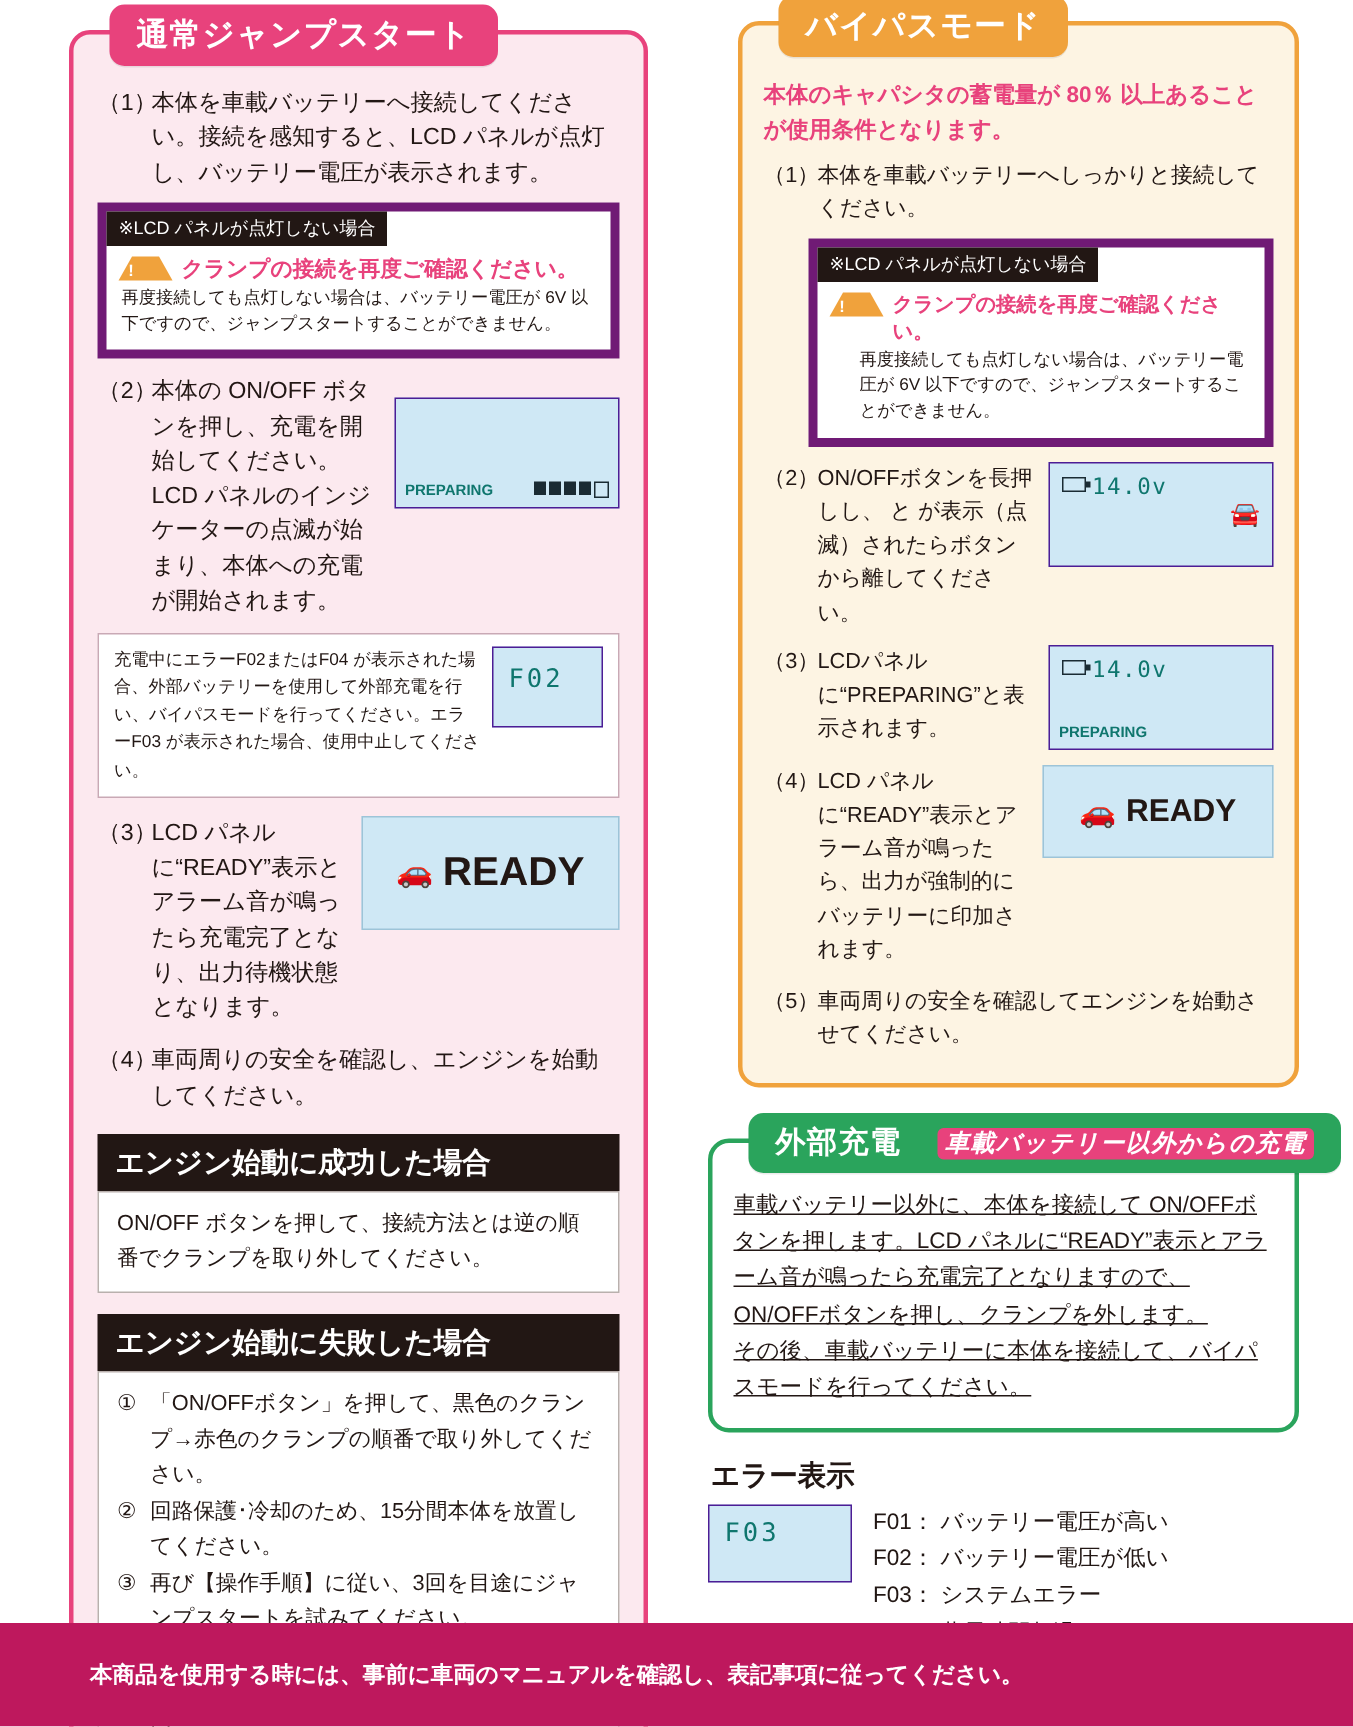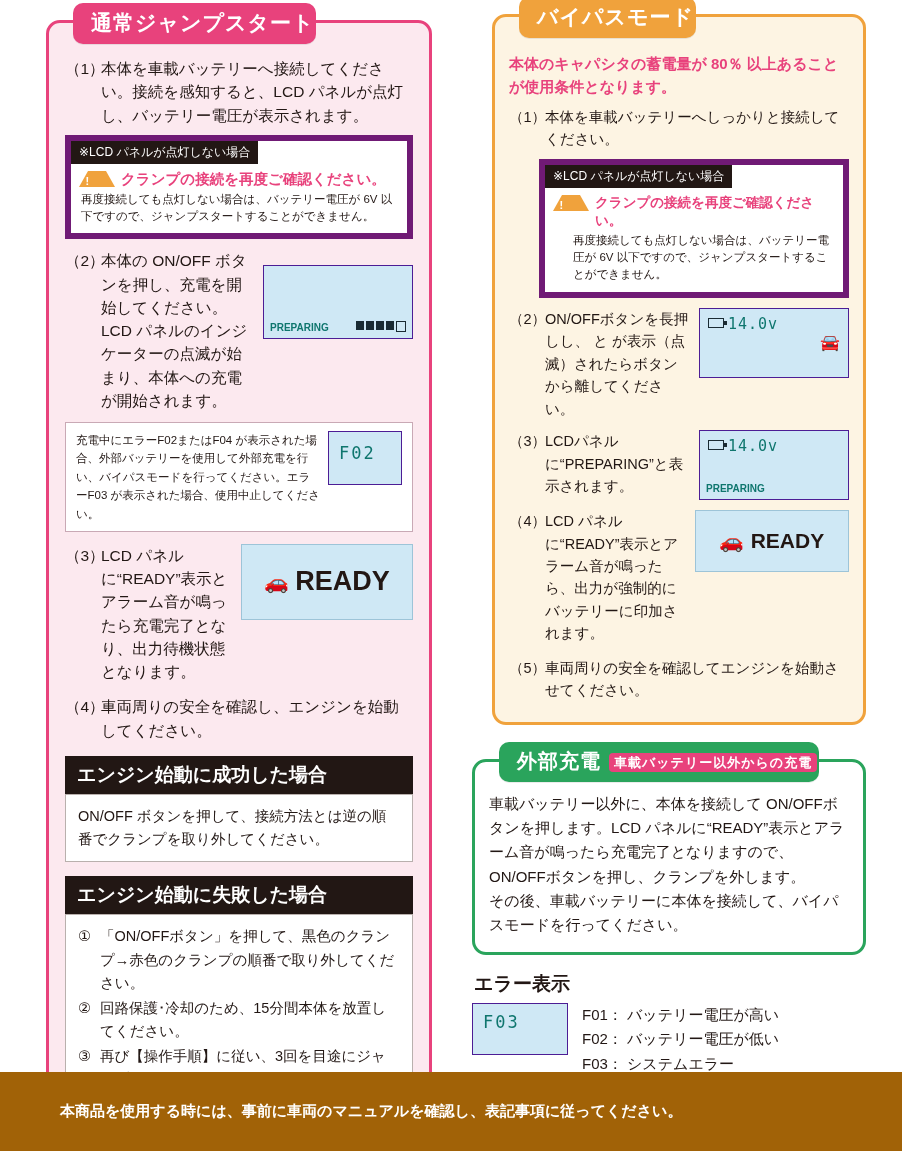--- a/index.html
+++ b/index.html
@@ -19,29 +19,29 @@
 
   
   .panel{position:relative;border-radius:14px;box-sizing:border-box;}
   .panel-pink{border:3px solid #e8427c;background:#fce9ef;padding:34px 16px 16px 16px;}
   .panel-orange{border:3px solid #f0a23c;background:#fdf4e3;padding:34px 14px 14px 14px;margin-left:20px;}
   .panel-green{border:3px solid #2aa45c;background:#ffffff;padding:30px 14px 14px 14px;}
 
   .tab{
     position:absolute;top:-20px;left:24px;
     border-radius:10px;
-    padding:6px 2px 7px 18px;
+    padding:6px 18px 7px 18px;
     color:#fff;font-weight:bold;font-size:21px;letter-spacing:1px;
     white-space:nowrap;
     box-shadow:0 1px 0 rgba(0,0,0,.08);
   }
   .tab-pink{background:#e8427c;}
   .tab-orange{background:#f0a23c;}
   .tab-green{background:#2aa45c;font-size:20px;}
-  .tab-green .sub{font-size:13px;font-weight:bold;color:#fff;margin-left:8px;background:#e8427c;padding:2px 5px;border-radius:4px;vertical-align:middle;}
+  .tab-green .sub{font-size:16px;font-weight:bold;color:#fff;margin-left:24px;background:#e8427c;padding:2px 5px;border-radius:4px;vertical-align:middle;font-style:italic;}
 
   
   .step{display:flex;margin-bottom:6px;font-size:15.5px;line-height:1.5;}
   .step .num{width:36px;flex:0 0 36px;text-align:left;}
   .step .txt{flex:1;}
   .step-r{font-size:14.5px;line-height:1.55;}
 
   .note-box{
     border:6px solid #701a75;background:#fff;
     padding:0 0 8px 0;margin:8px 0 10px 0;
@@ -98,31 +98,31 @@
   }
   .white-box{border:1px solid #b9b0ad;background:#fff;padding:10px 12px;font-size:14.5px;line-height:1.6;}
   .white-box ol{margin:0;padding:0;list-style:none;}
   .white-box li{display:flex;margin-bottom:2px;}
   .white-box li .mk{width:22px;flex:0 0 22px;}
 
   
   .cond{color:#e8427c;font-weight:bold;font-size:15px;line-height:1.5;margin:2px 0 8px 0;}
 
   
-  .ext-text{font-size:15px;line-height:1.62;}
+  .ext-text{font-size:15px;line-height:1.62;text-decoration:underline;}
 
   
   .err-title{font-weight:bold;font-size:19px;margin:16px 0 6px 2px;}
   .err-wrap{display:flex;gap:14px;align-items:flex-start;}
   .err-list{font-size:15px;line-height:1.65;}
   .err-list .indent{padding-left:52px;}
 
   
   .footer{
-    position:absolute;left:0;bottom:0;width:902px;height:79px;background:#a16207;
+    position:absolute;left:0;bottom:0;width:902px;height:69px;background:#be185d;
     color:#fff;display:flex;align-items:center;
   }
   .footer span{font-size:15px;margin-left:60px;font-weight:bold;}
 </style>
 </head>
 <body>
 
 <div class="page">
 
   <div class="col-left">

